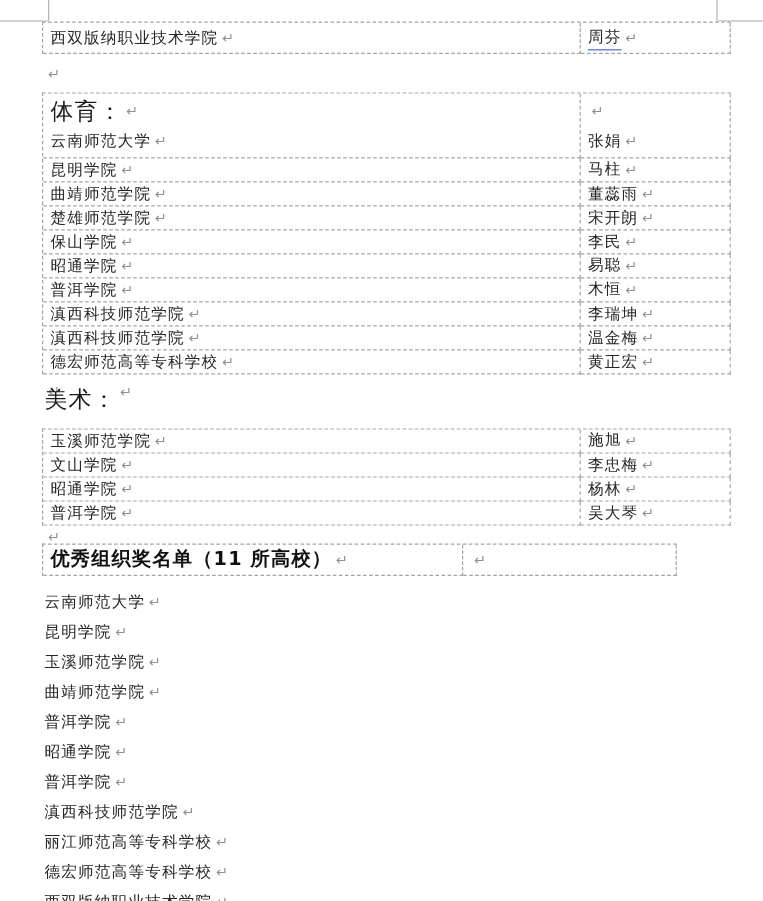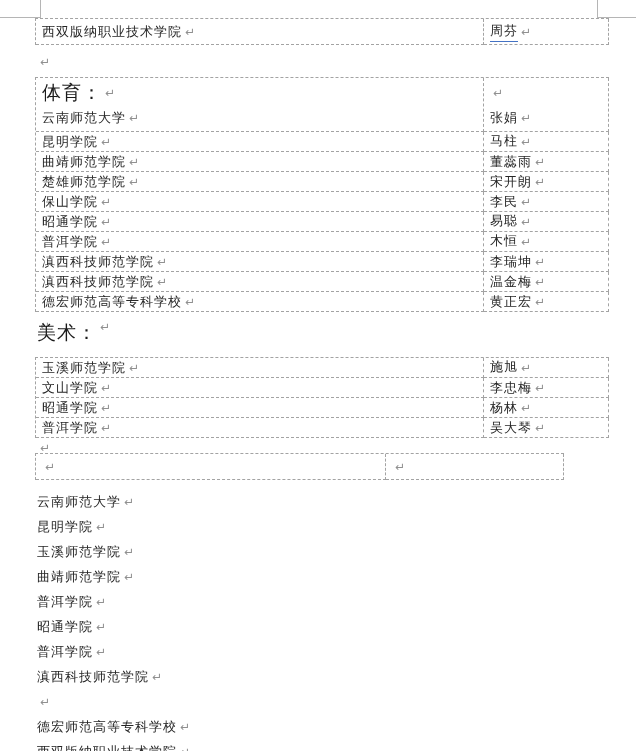--- a/index.html
+++ b/index.html
@@ -259,20 +259,21 @@
       </div>
     </div>
 
   <div class="pline" id="pline-3">
     <span class="pil">↵</span>
   </div>
 
   <div class="tbl" id="award-table">
     <div class="trow">
       <div class="cell c-h1">
+        <span class="h-txt">优秀组织奖名单（11 所高校）</span>
         <span class="pil">↵</span>
       </div>
       <div class="cell c-h2">
         <span class="pil">↵</span>
       </div>
     </div>
   </div>
 
   <div id="award-list">
       <div class="list-item">
@@ -301,20 +302,21 @@
       </div>
       <div class="list-item">
         <span class="txt">普洱学院</span>
         <span class="pil">↵</span>
       </div>
       <div class="list-item">
         <span class="txt">滇西科技师范学院</span>
         <span class="pil">↵</span>
       </div>
       <div class="list-item">
+        <span class="txt">丽江师范高等专科学校</span>
         <span class="pil">↵</span>
       </div>
       <div class="list-item">
         <span class="txt">德宏师范高等专科学校</span>
         <span class="pil">↵</span>
       </div>
       <div class="list-item">
         <span class="txt">西双版纳职业技术学院</span>
         <span class="pil">↵</span>
       </div>

